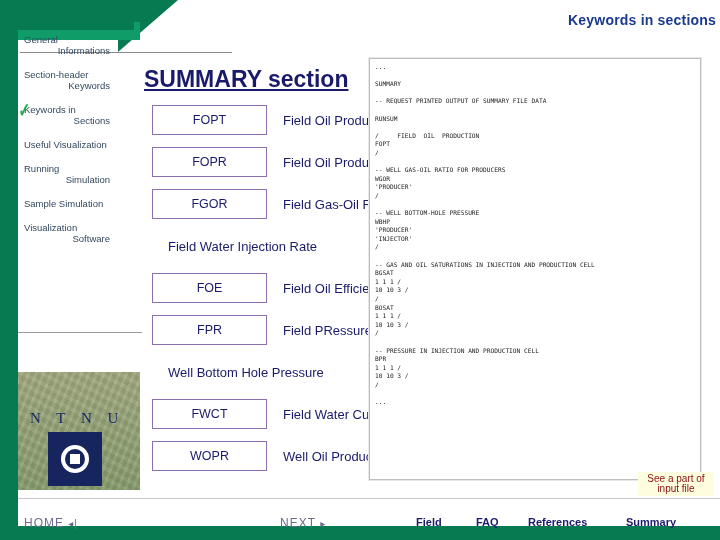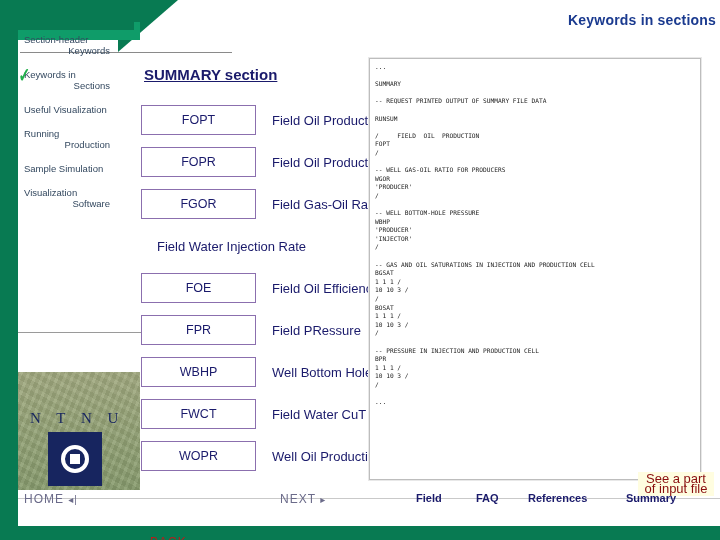--- a/index.html
+++ b/index.html
@@ -115,26 +115,26 @@
     border:4px solid #ffffff; border-radius:50%;
   }
   .ntnu-mark .inner {
     position:absolute; left:22px; top:22px; width:10px; height:10px;
     background:#ffffff;
   }
 
   
   .section-heading {
     position:absolute; left:144px; top:66px; z-index:22;
-    font-size:15px; color:#1a1a6b; font-weight:bold;
+    font-size:23px; color:#1a1a6b; font-weight:bold;
     text-decoration:underline;
   }
 
   
-  .kw-list { position:absolute; left:141px; top:104px; z-index:21; }
+  .kw-list { position:absolute; left:152px; top:104px; z-index:21; }
   .kw-row { display:flex; align-items:center; height:32px; margin-bottom:10px; }
   .kw-box {
     width:115px; height:30px; border:1px solid #8b6fae;
     display:flex; align-items:center; justify-content:center;
     font-size:12.5px; color:#1a1a6b; background:#ffffff;
   }
   .kw-desc {
     margin-left:16px; font-size:13px; color:#1a1a6b; white-space:nowrap;
   }
 
@@ -148,28 +148,28 @@
   .codeshot pre {
     margin:0; padding:4px 5px;
     font-family:"DejaVu Sans Mono", monospace;
     font-size:6.2px; line-height:8.6px;
     color:#222; white-space:pre;
   }
 
   
   .callout {
     position:absolute; right:6px; top:472px; width:76px; z-index:40;
-    font-size:13px; color:#8a0f0f; text-align:center; line-height:10px;
+    font-size:10px; color:#8a0f0f; text-align:center; line-height:10px;
     background:#fffde0;
     padding:2px 2px;
   }
 
   
   .navbar {
-    position:absolute; left:0; bottom:26px; width:720px; height:26px;
+    position:absolute; left:0; bottom:2px; width:720px; height:26px;
     z-index:35;
   }
   .nav-left { position:absolute; left:24px; top:4px; font-size:12px; color:#6b6b8a; letter-spacing:1px;}
   .nav-back { position:absolute; left:150px; top:4px; font-size:12px; color:#b91c1c; letter-spacing:1px;margin-top:43px;}
   .nav-next { position:absolute; left:280px; top:4px; font-size:12px; color:#6b6b8a; letter-spacing:1px;}
   .nav-right { position:absolute; top:4px; font-size:11px; font-weight:bold; color:#1a1a6b;}
   .nav-info { left:416px; }
   .nav-faq { left:476px; }
   .nav-ref { left:528px; }
   .nav-sum { left:626px; }
@@ -194,39 +194,43 @@
 <div class="green-top"></div>
 <div class="green-top2"></div>
 <div class="green-left"></div>
 <div class="green-bottom"></div>
 <div class="header-underline"></div>
 
 <div class="slide-title">Keywords in sections</div>
 
 <div class="sidebar">
 
+  <div class="side-item two">
+    <span class="l1">General</span>
+    <span class="l2">Informations</span>
+  </div>
 
   <div class="side-item two">
     <span class="l1">Section-header</span>
     <span class="l2">Keywords</span>
   </div>
 
   <div class="side-item two active">
     <span class="check">✓</span>
     <span class="l1">Keywords in</span>
     <span class="l2">Sections</span>
   </div>
 
   <div class="side-item">
     <span class="l1">Useful Visualization</span>
   </div>
 
   <div class="side-item two">
     <span class="l1">Running</span>
-    <span class="l2">Production</span>
+    <span class="l2">Simulation</span>
   </div>
 
   <div class="side-item">
     <span class="l1">Sample Simulation</span>
   </div>
 
   <div class="side-item two">
     <span class="l1">Visualization</span>
     <span class="l2">Software</span>
   </div>
@@ -260,21 +264,20 @@
   </div>
   <div class="kw-row">
     <div class="kw-box">FOE</div>
     <div class="kw-desc">Field Oil Efficiency</div>
   </div>
   <div class="kw-row">
     <div class="kw-box">FPR</div>
     <div class="kw-desc">Field PRessure</div>
   </div>
   <div class="kw-row">
-    <div class="kw-box">WBHP</div>
     <div class="kw-desc">Well Bottom Hole Pressure</div>
   </div>
   <div class="kw-row">
     <div class="kw-box">FWCT</div>
     <div class="kw-desc">Field Water CuT</div>
   </div>
   <div class="kw-row">
     <div class="kw-box">WOPR</div>
     <div class="kw-desc">Well Oil Production Rate</div>
   </div>

